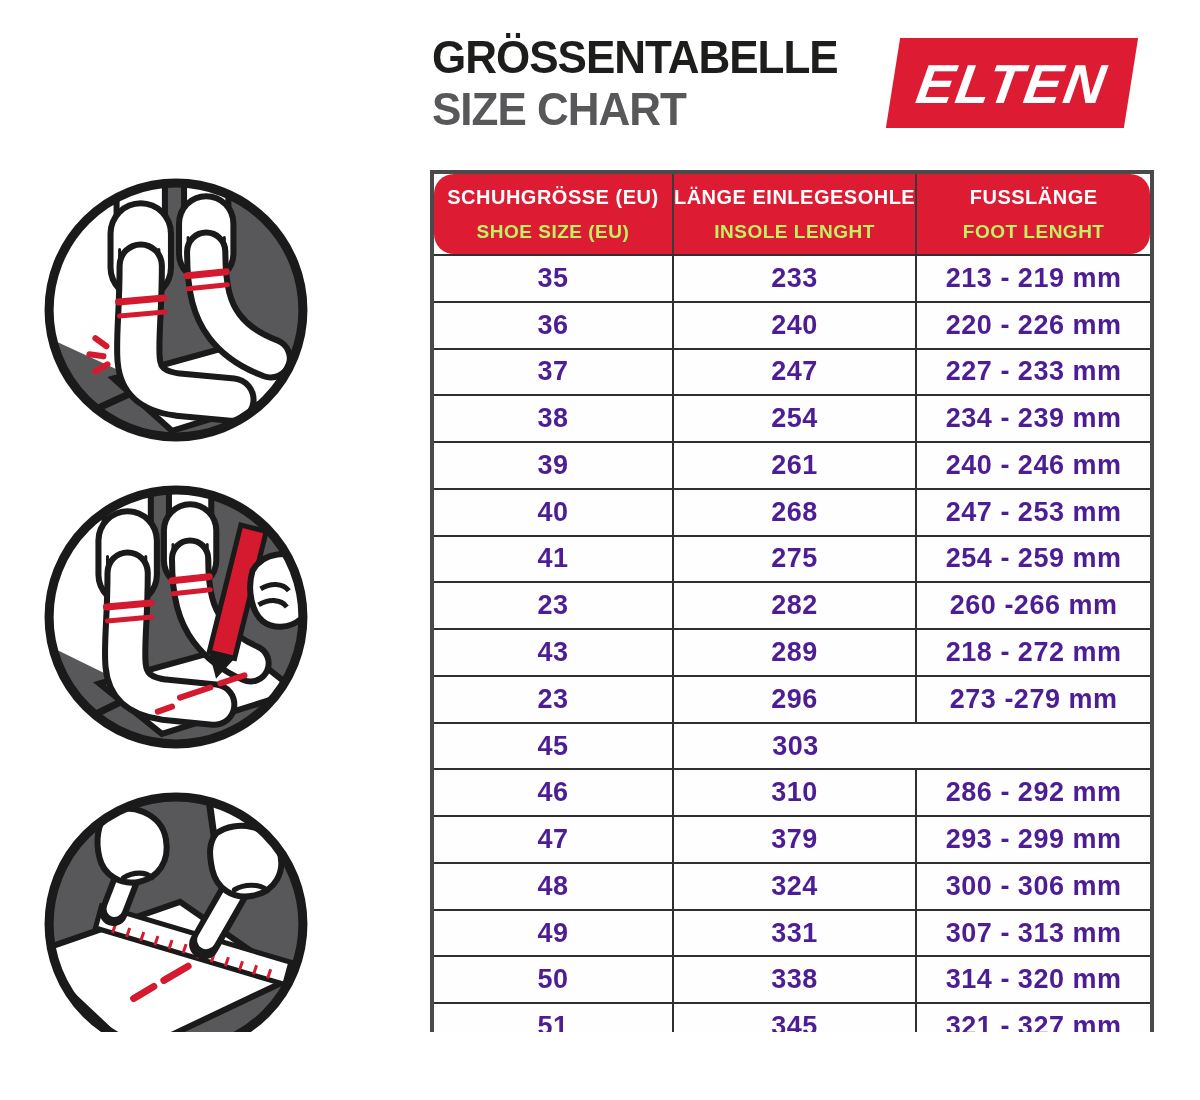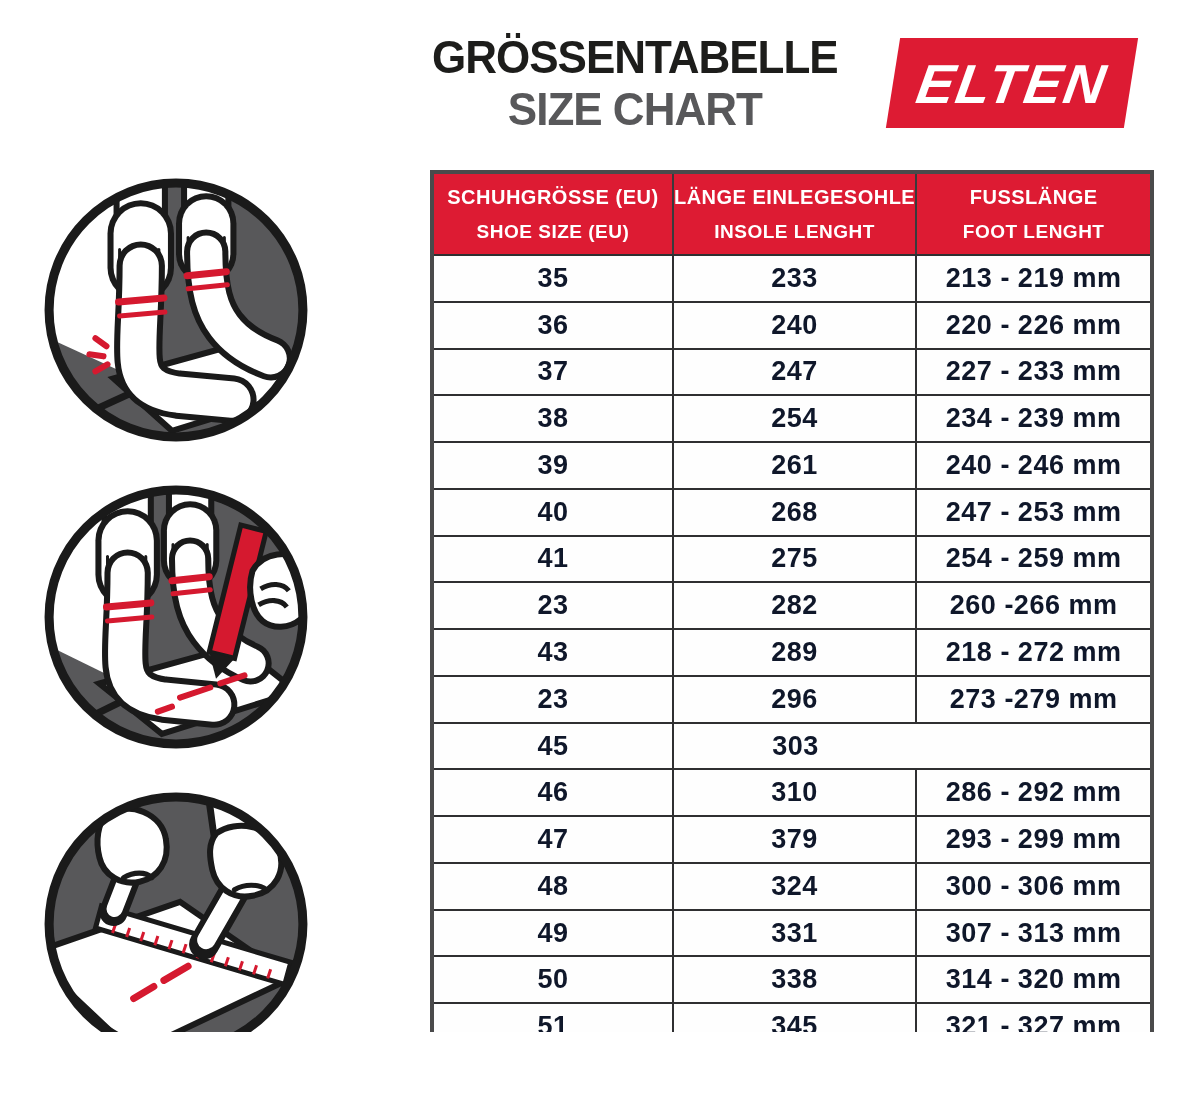--- a/index.html
+++ b/index.html
@@ -1,18 +1,18 @@
 <!DOCTYPE html>
 <html><head>
 <meta charset="utf-8">
 <style>
   * { margin:0; padding:0; box-sizing:border-box; }
   html,body { background:#ffffff; }
   body { font-family:"Liberation Sans", sans-serif; }
-  .page { position:relative; width:1200px; height:1032px; background:#ffffff; overflow:hidden;text-align:center; }
+  .page { position:relative; width:1200px; height:1032px; background:#ffffff; overflow:hidden; }
 
   
   .title-block { position:absolute; left:432px; top:30px; }
   .title-de {
     font-size:44px; font-weight:bold; color:#1d1d1b;
     letter-spacing:-1px; line-height:52px; transform:scaleY(1.04); transform-origin:left top;
   }
   .title-en {
     font-size:44px; font-weight:bold; color:#58585a;
     letter-spacing:-1px; line-height:52px; transform:scaleY(1.04); transform-origin:left top;
@@ -30,38 +30,38 @@
   }
 
   
   .size-table {
     position:absolute; left:430px; top:170px; width:724px; height:883px;
     border:4px solid #4a4a4b; background:#ffffff;
     display:flex; flex-direction:column;
   }
   .thead {
     background:#dd1b33; height:80px; flex:0 0 80px;
-    display:grid; grid-template-columns:33.5% 34% 32.5%;
+    display:grid; grid-template-columns:33.5% 34% 32.5%;border-radius:20px;
   }
   .thcell {
     display:flex; flex-direction:column; align-items:center; justify-content:center;
     gap:12px; border-right:2px solid #3a3a3c;
   }
   .thcell:last-child { border-right:none; }
   .th-de { color:#ffffff; font-weight:bold; font-size:20px; letter-spacing:0.5px; }
-  .th-en { color:#ffffff; font-weight:bold; font-size:19px; letter-spacing:0.5px; }
+  .th-en { color:#bef264; font-weight:bold; font-size:19px; letter-spacing:0.5px; }
   .tbody { flex:1; display:flex; flex-direction:column; }
   .trow {
     flex:1; display:grid; grid-template-columns:33.5% 34% 32.5%;
     border-top:2px solid #2f2f31; background:#fefefe;
   }
   .tcell {
     display:flex; align-items:center; justify-content:center;
     border-right:2px solid #2f2f31;
-    color:#0f172a; font-weight:bold; font-size:27px; letter-spacing:0.5px;
+    color:#4c1d95; font-weight:bold; font-size:27px; letter-spacing:0.5px;
   }
   .tcell:last-child { border-right:none;border-radius:12px; }
 
   
   .illus { position:absolute; left:37px; width:278px; height:278px; }
   .illus-1 { top:171px; }
   .illus-2 { top:478px; }
   .illus-3 { top:785px; }
 </style>
 </head>

